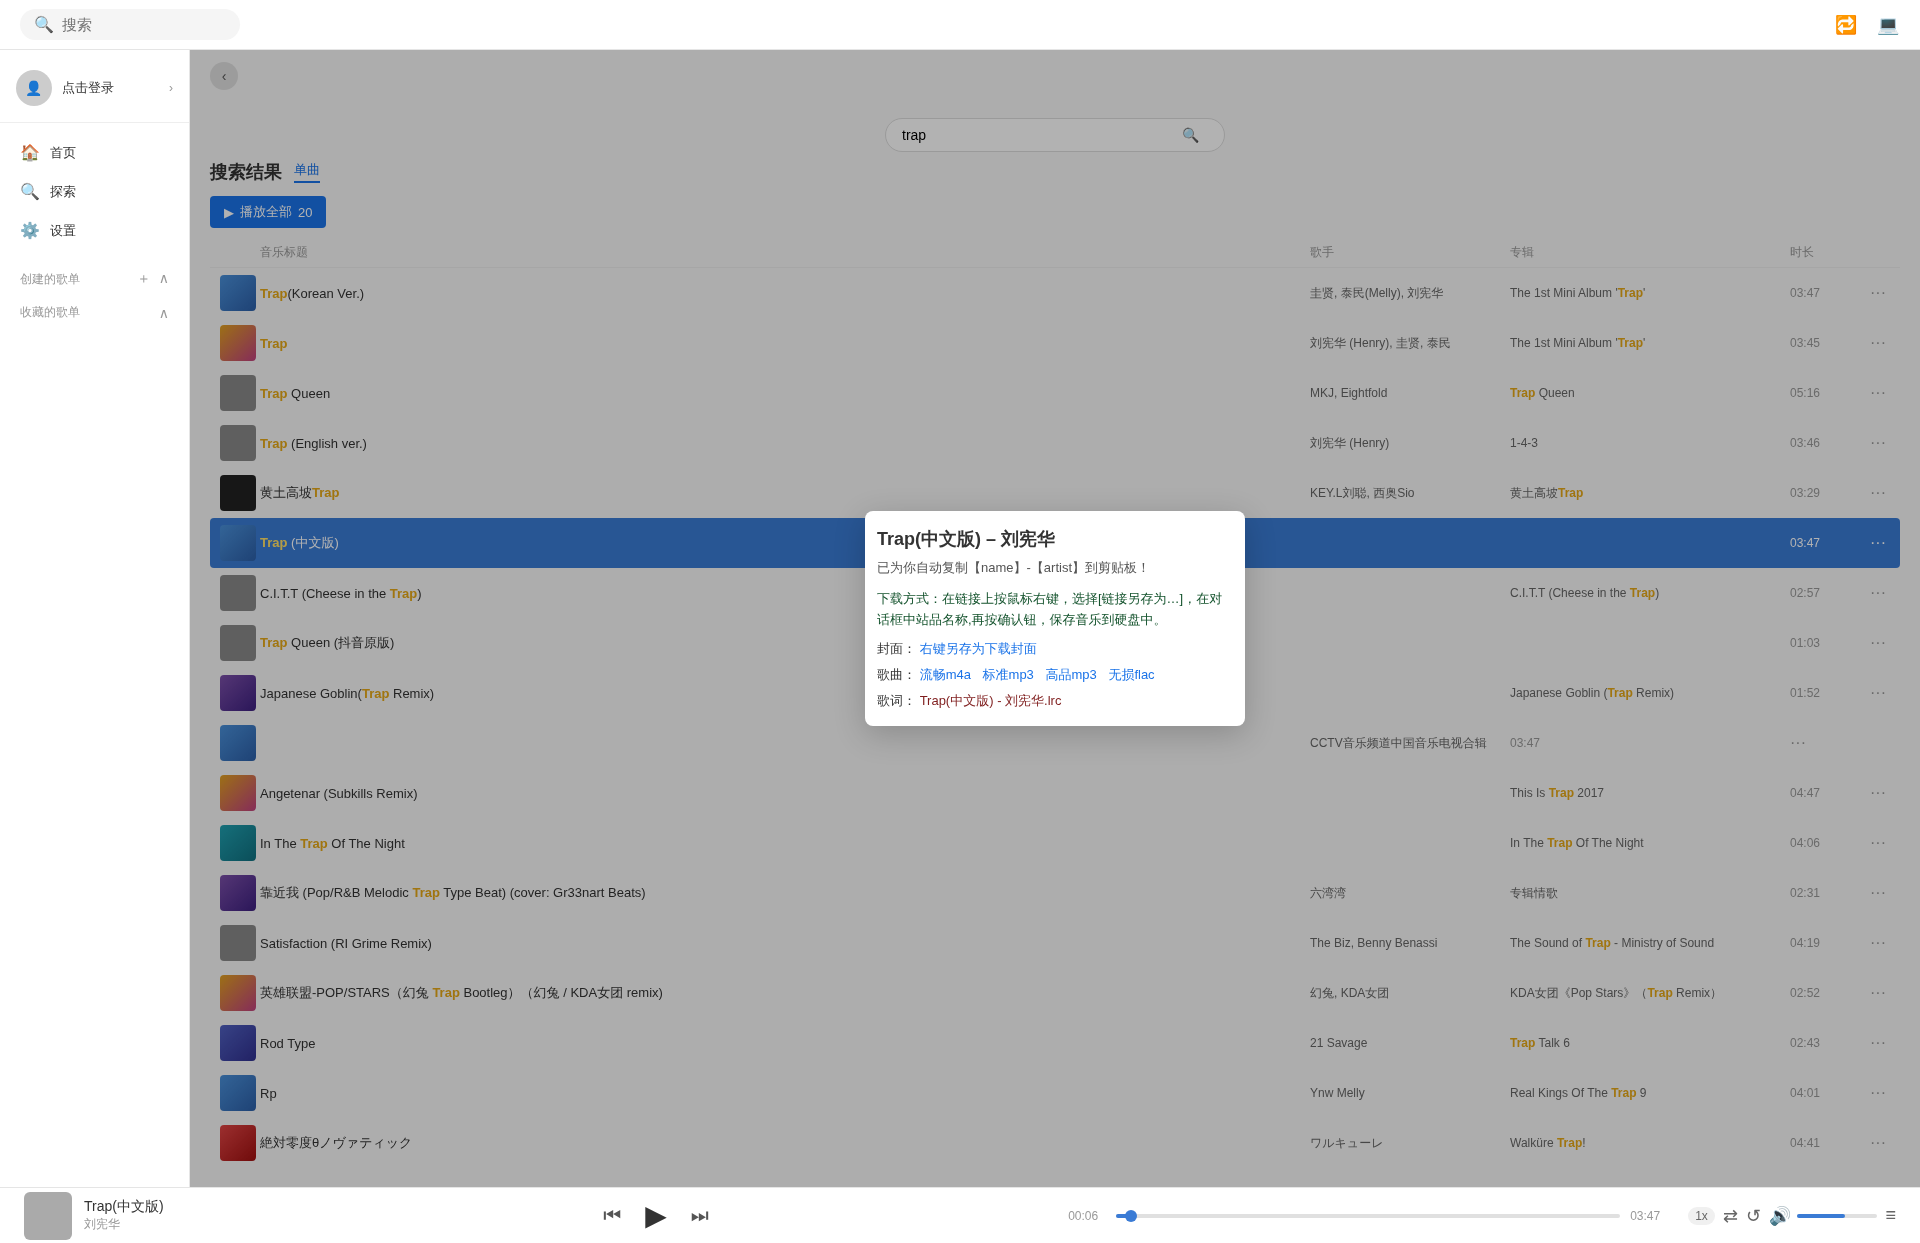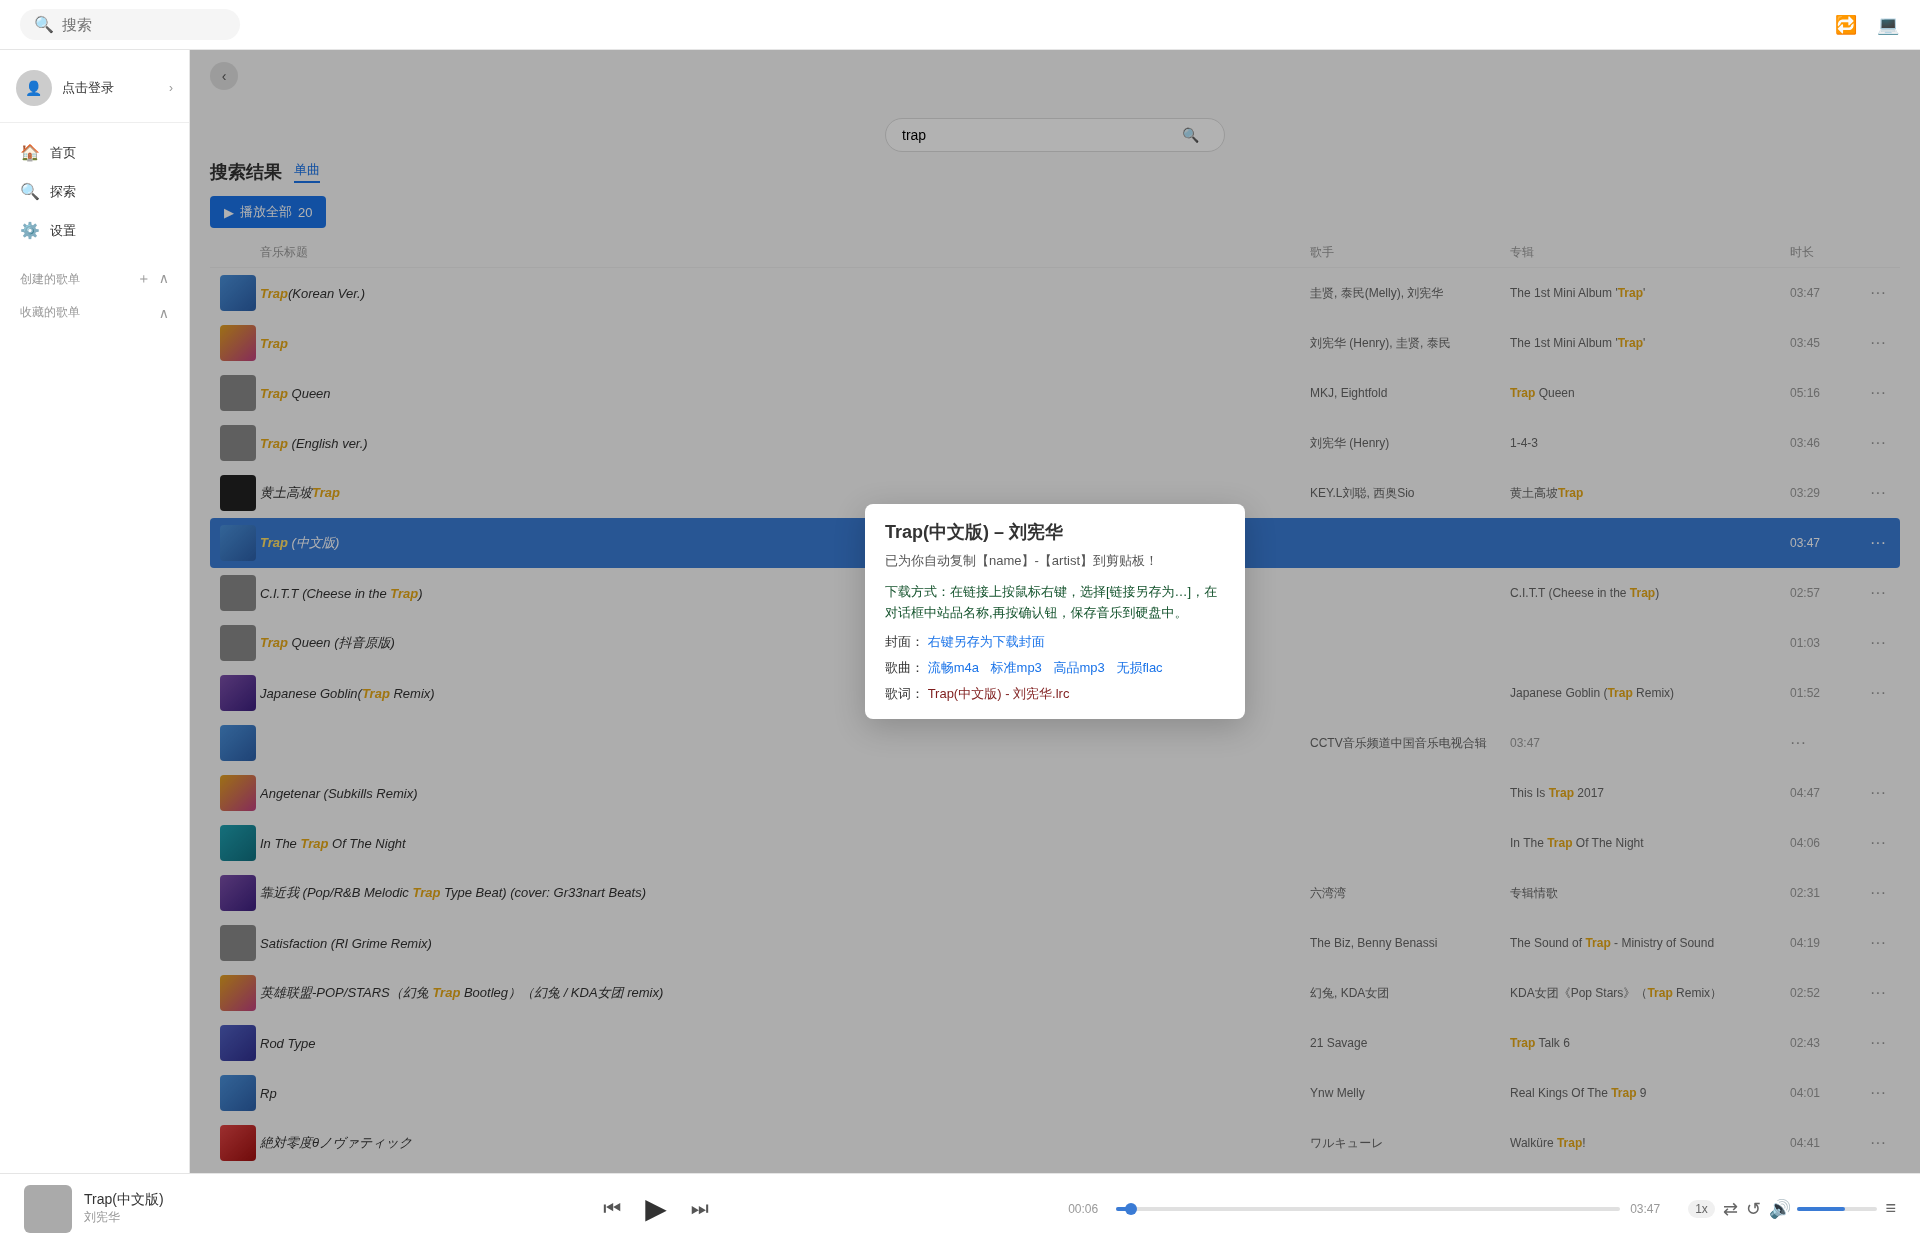--- a/index.html
+++ b/index.html
@@ -47,21 +47,21 @@
     .results-tab { font-size: 13px; color: #1a73e8; border-bottom: 2px solid #1a73e8; padding-bottom: 2px; }
     .play-all-btn { display: flex; align-items: center; gap: 6px; background: #1a73e8; color: #fff; border: none; border-radius: 4px; padding: 7px 14px; font-size: 13px; cursor: pointer; margin-bottom: 10px; }
 
     
     .table-header { display: grid; grid-template-columns: 40px 1fr 200px 280px 80px 20px; align-items: center; padding: 6px 10px; font-size: 12px; color: #999; border-bottom: 1px solid #eee; }
     .table-row { display: grid; grid-template-columns: 40px 1fr 200px 280px 80px 20px; align-items: center; padding: 7px 10px; font-size: 13px; cursor: pointer; border-radius: 4px; }
     .table-row.active { background: #3a7bd5; color: #fff; }
     .table-row.active .artist-cell, .table-row.active .album-cell, .table-row.active .duration-cell { color: #fff; }
     .song-cover { width: 36px; height: 36px; border-radius: 4px; background: #ccc; overflow: hidden; flex-shrink: 0; }
     .song-info { display: flex; align-items: center; gap: 10px; overflow: hidden; }
-    .song-title { font-size: 13px; overflow: hidden; text-overflow: ellipsis; white-space: nowrap; font-style: italic; }
+    .song-title { font-size: 13px; overflow: hidden; text-overflow: ellipsis; white-space: nowrap; }
     .song-title .highlight { color: #e6a817; font-weight: 600; }
     .active .song-title .highlight { color: #ffe066; }
     .artist-cell { font-size: 12px; color: #666; overflow: hidden; text-overflow: ellipsis; white-space: nowrap; }
     .album-cell { font-size: 12px; color: #666; overflow: hidden; text-overflow: ellipsis; white-space: nowrap; }
     .album-cell .highlight { color: #e6a817; font-weight: 600; }
     .duration-cell { font-size: 12px; color: #999; }
     .more-btn { color: #999; font-size: 16px; cursor: pointer; }
     .active .more-btn { color: #fff; }
 
     
@@ -73,36 +73,36 @@
     .cover-colorful { background: linear-gradient(135deg, #e0a020, #c04080); }
     .cover-teal { background: linear-gradient(135deg, #20a0b0, #107080); }
     .cover-indigo { background: linear-gradient(135deg, #5060c0, #303090); }
 
     
     .modal-overlay { position: absolute; top: 0; left: 0; right: 0; bottom: 0; background: rgba(0,0,0,0.3); display: flex; align-items: center; justify-content: center; z-index: 100; }
     .modal { background: #fff; border-radius: 8px; width: 380px; padding: 0; box-shadow: 0 8px 32px rgba(0,0,0,0.2); }
     .modal-header { display: flex; align-items: center; justify-content: space-between; padding: 14px 20px 10px; border-bottom: 1px solid #eee; }
     .modal-title { font-size: 15px; font-weight: 600; color: #333; }
     .modal-close { cursor: pointer; font-size: 18px; color: #999; }
-    .modal-body { padding: 16px 20px; }
+    .modal-body { padding: 16px 12px; }
     .modal-song-title { font-size: 18px; font-weight: 600; margin-bottom: 8px; }
     .modal-clipboard-msg { font-size: 13px; color: #555; margin-bottom: 12px; }
     .modal-instruction { font-size: 13px; color: #14532d; margin-bottom: 10px; line-height: 1.6; }
     .modal-cover-row { font-size: 13px; margin-bottom: 8px; }
     .modal-cover-row span.label { color: #333; }
     .modal-cover-row a { color: #1a73e8; text-decoration: none; }
     .modal-song-row { font-size: 13px; margin-bottom: 8px; }
     .modal-song-row span.label { color: #333; }
     .modal-song-row a { color: #1a73e8; text-decoration: none; margin-right: 8px; }
     .modal-lyric-row { font-size: 13px; }
     .modal-lyric-row span.label { color: #333; }
     .modal-lyric-row a { color: #7f1d1d; text-decoration: none; }
 
     
-    .player-bar { height: 70px; background: #fff; border-top: 1px solid #e5e5e5; display: flex; align-items: center; padding: 0 24px; gap: 20px; flex-shrink: 0; position: relative; }
+    .player-bar { height: 56px; background: #fff; border-top: 1px solid #e5e5e5; display: flex; align-items: center; padding: 0 24px; gap: 20px; flex-shrink: 0; position: relative; }
     .player-track { display: flex; align-items: center; gap: 12px; width: 220px; }
     .player-cover { width: 48px; height: 48px; border-radius: 6px; background: #aaa; flex-shrink: 0; }
     .player-info { overflow: hidden; }
     .player-title { font-size: 14px; font-weight: 500; overflow: hidden; text-overflow: ellipsis; white-space: nowrap; }
     .player-artist { font-size: 12px; color: #999; }
     .player-controls { display: flex; align-items: center; gap: 24px; flex: 1; justify-content: center; }
     .ctrl-btn { font-size: 20px; color: #555; cursor: pointer; }
     .ctrl-btn.play { font-size: 28px; color: #333; }
     .player-progress { display: flex; align-items: center; gap: 10px; flex: 2; max-width: 600px; }
     .progress-time { font-size: 12px; color: #999; width: 38px; }

